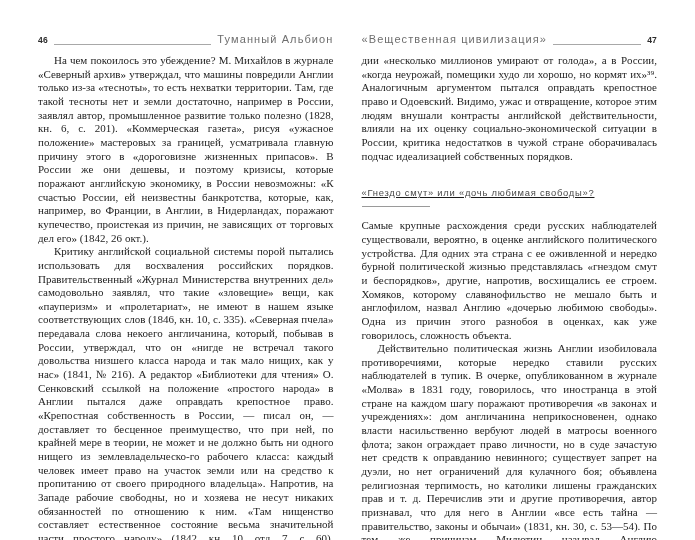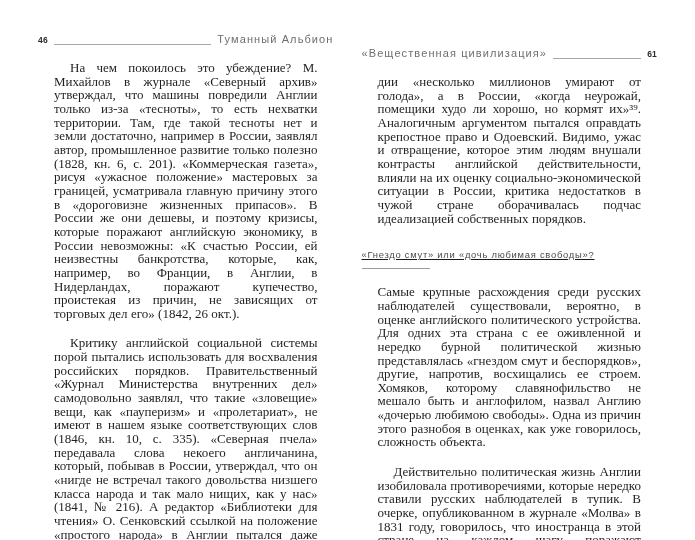--- a/index.html
+++ b/index.html
@@ -23,21 +23,21 @@
     background: #ffffff;
   }
   .page {
     position: relative;
     width: 347.5px;
     height: 540px;
     box-sizing: border-box;
     background: #ffffff;
   }
   .page-left  { padding: 0 14px 0 38px; }
-  .page-right { padding: 14px 38px 0 14px; }
+  .page-right { padding: 0 38px 0 14px; }
 
   
   .runhead {
     display: flex;
     align-items: flex-end;
     height: 18px;
     margin-top: 27px;
     gap: 6px;
     white-space: nowrap;
   }
@@ -62,22 +62,22 @@
   }
 
   
   .column {
     margin-top: 9px;
     text-align: justify;
     text-justify: inter-word;
     hyphens: manual;
   }
   .column p {
-    margin: 16px;
-    font-size: 13px;
+    margin: 0;
+    font-size: 11px;
     line-height: 13.65px;
     text-indent: 16px;
     color: #1e1e1e;
     word-spacing: 0.1px;
   }
   .column p.noindent { text-indent: 0; }
 
   
   .section-block { margin-top: 23px; text-decoration: underline; }
   .section-title {
@@ -114,21 +114,21 @@
       <p>Критику английской социальной системы порой пытались использовать для восхваления российских порядков. Правительственный «Журнал Министерства внутренних дел» самодовольно заявлял, что такие «зловещие» вещи, как «пауперизм» и «пролетариат», не имеют в нашем языке соответствующих слов (1846, кн. 10, с. 335). «Северная пчела» передавала слова некоего англичанина, который, побывав в России, утверждал, что он «нигде не встречал такого довольства низшего класса народа и так мало нищих, как у нас» (1841, № 216). А редактор «Библиотеки для чтения» О. Сенковский ссылкой на положение «простого народа» в Англии пытался даже оправдать крепостное право. «Крепостная собственность в России, — писал он, — доставляет то бесценное преимущество, что при ней, по крайней мере в теории, не может и не должно быть ни одного нищего из землевладельческо-го рабочего класса: каждый человек имеет право на участок земли или на средство к пропитанию от своего природного владельца». Напротив, на Западе рабочие свободны, но и хозяева не несут никаких обязанностей по отношению к ним. «Там нищенство составляет естественное состояние весьма значительной части простого народу» (1842, кн. 10, отд. 7, с. 60). Любопытно, что о превосходстве России над Англией в смысле социального устройства говорили даже такие люди, которых никак невозможно причислить к реакционерам. Например, П. А. Вяземский в письме А. И. Тургеневу, возражая против его критики крепостного права, писал, что в Ирлан-</p>
     </div>
 
   </div>
 
   <div class="page page-right">
 
     <div class="runhead">
       <span class="rh-title">«Вещественная цивилизация»</span>
       <span class="rule"></span>
-      <span class="folio">61</span>
+      <span class="folio">47</span>
     </div>
 
     <div class="column">
       <p class="noindent">дии «несколько миллионов умирают от голода», а в России, «когда неурожай, помещики худо ли хорошо, но кормят их»³⁹. Аналогичным аргументом пытался оправдать крепостное право и Одоевский. Видимо, ужас и отвращение, которое этим людям внушали контрасты английской действительности, влияли на их оценку социально-экономической ситуации в России, критика недостатков в чужой стране оборачивалась подчас идеализацией собственных порядков.</p>
 
       <div class="section-block">
         <div class="section-title">«Гнездо смут» или «дочь любимая свободы»?</div>
         <div class="section-rule"></div>
       </div>
 

